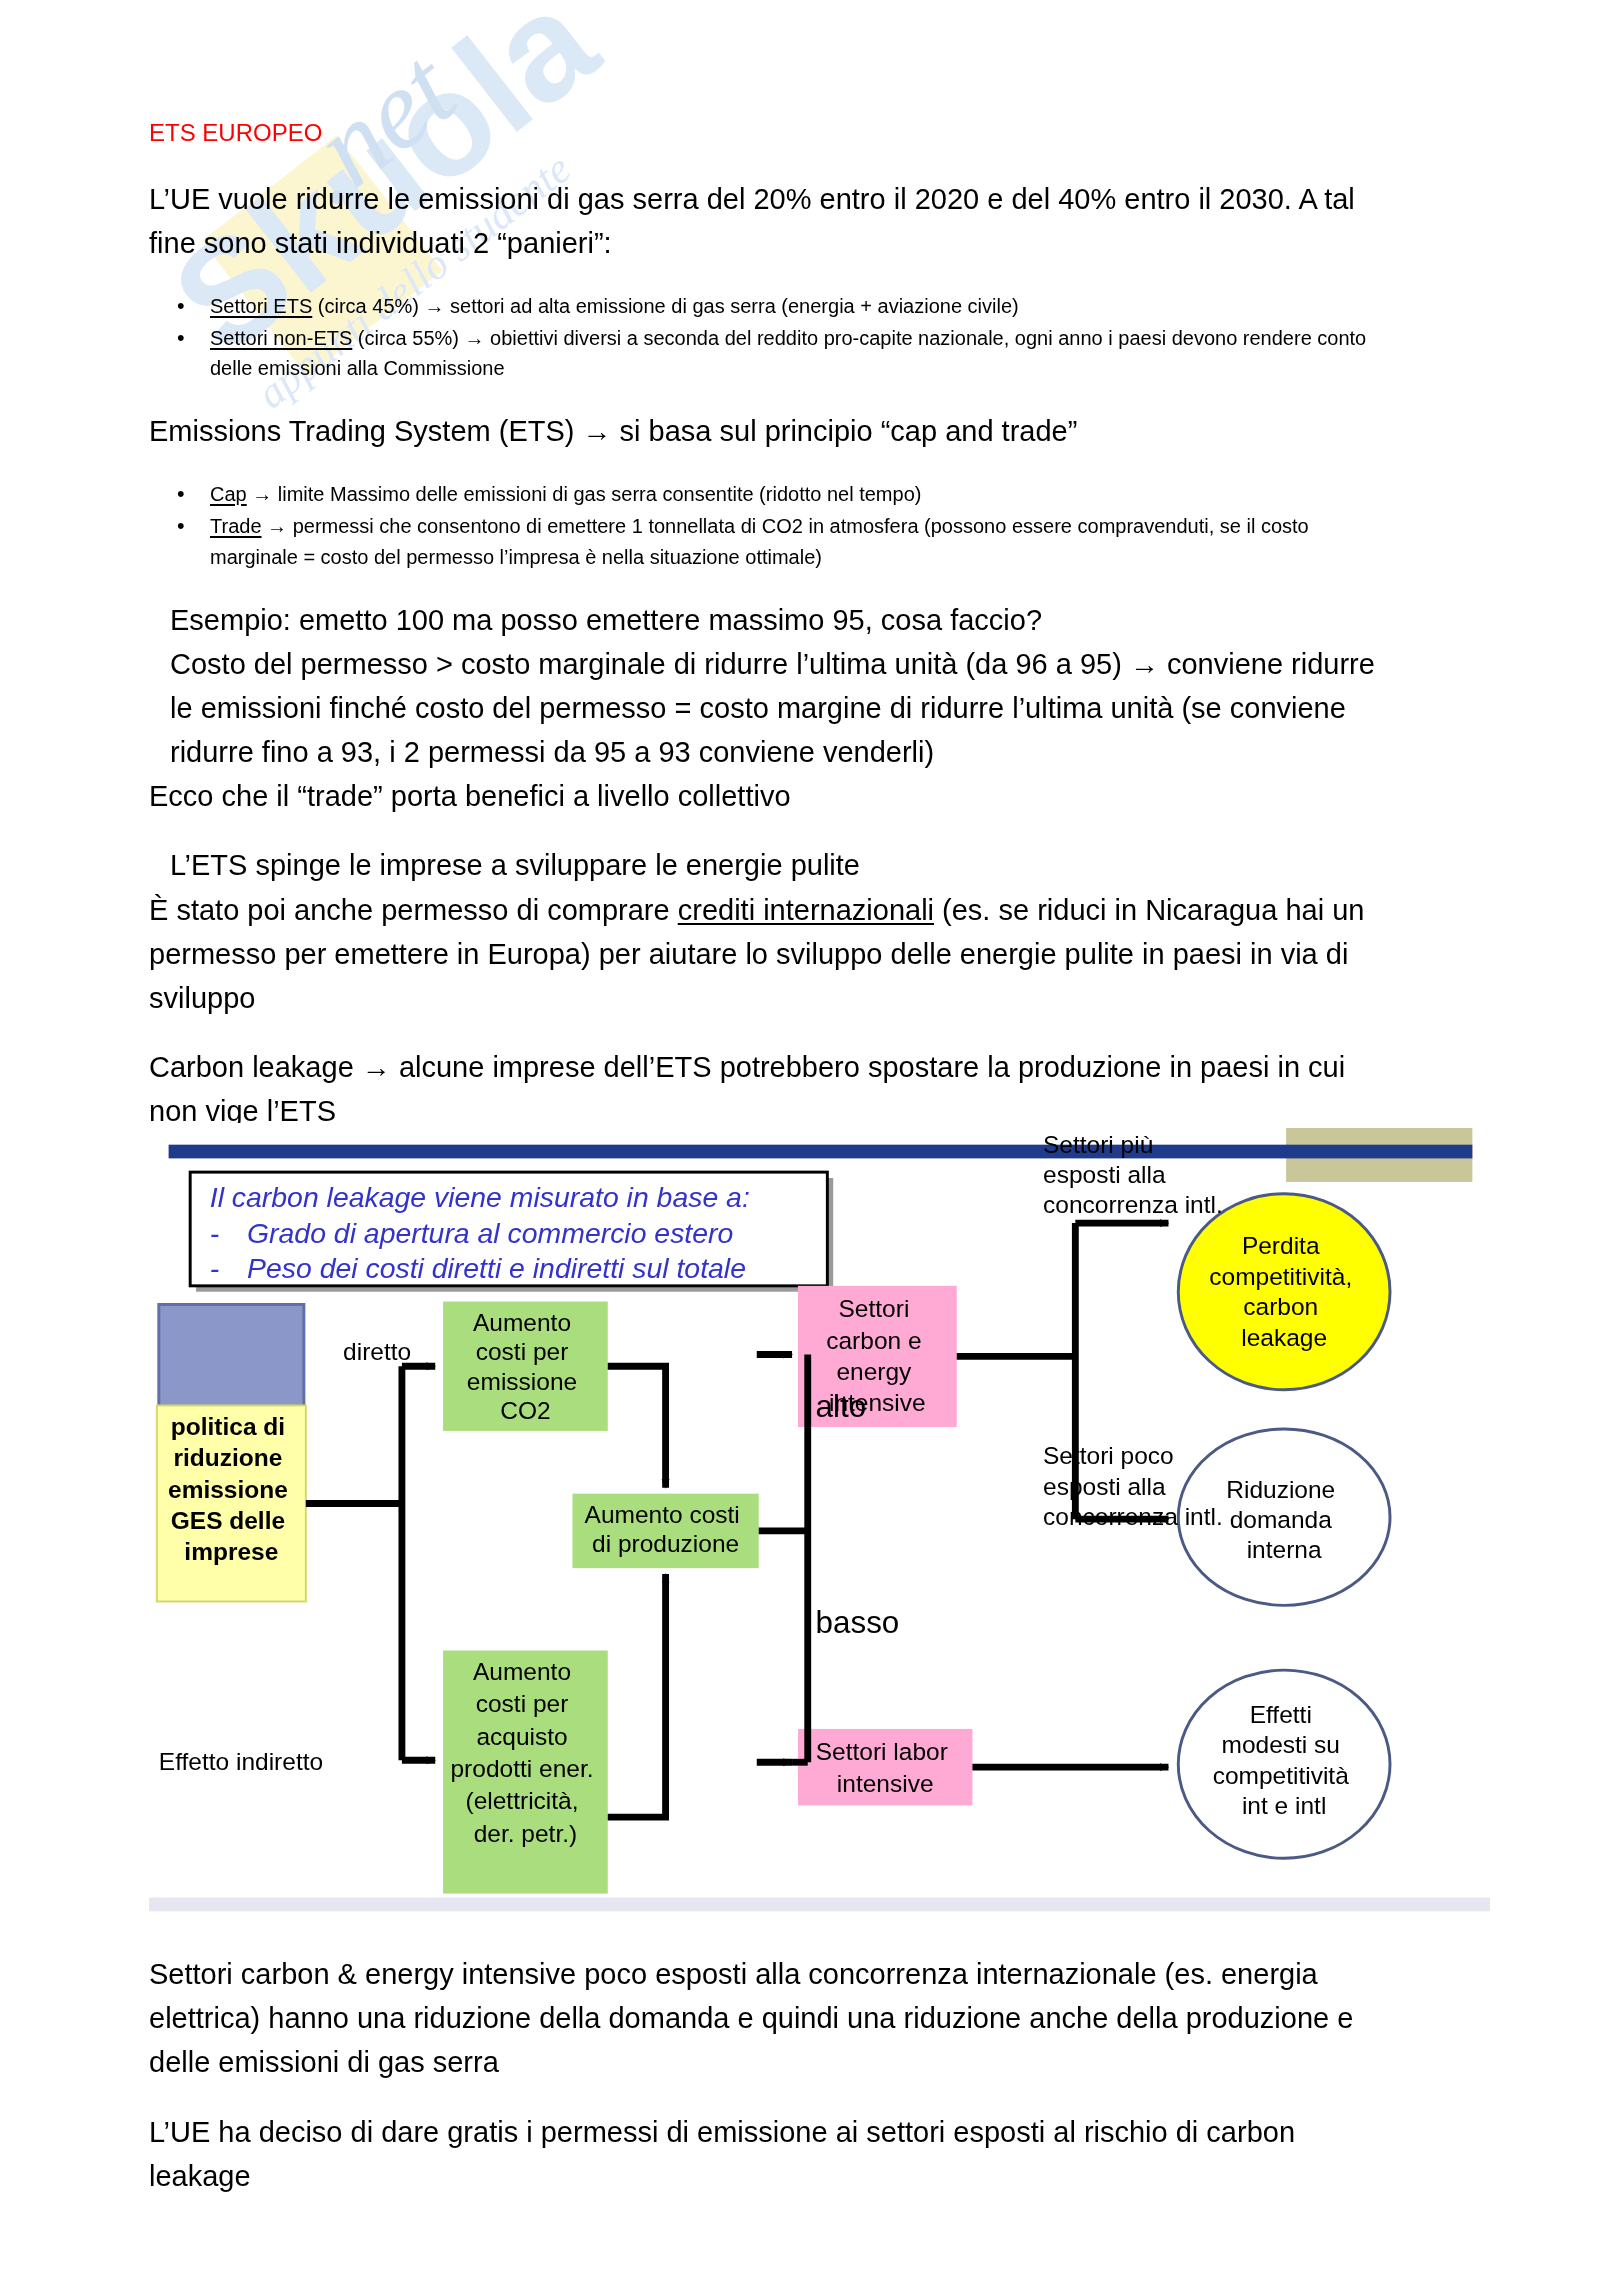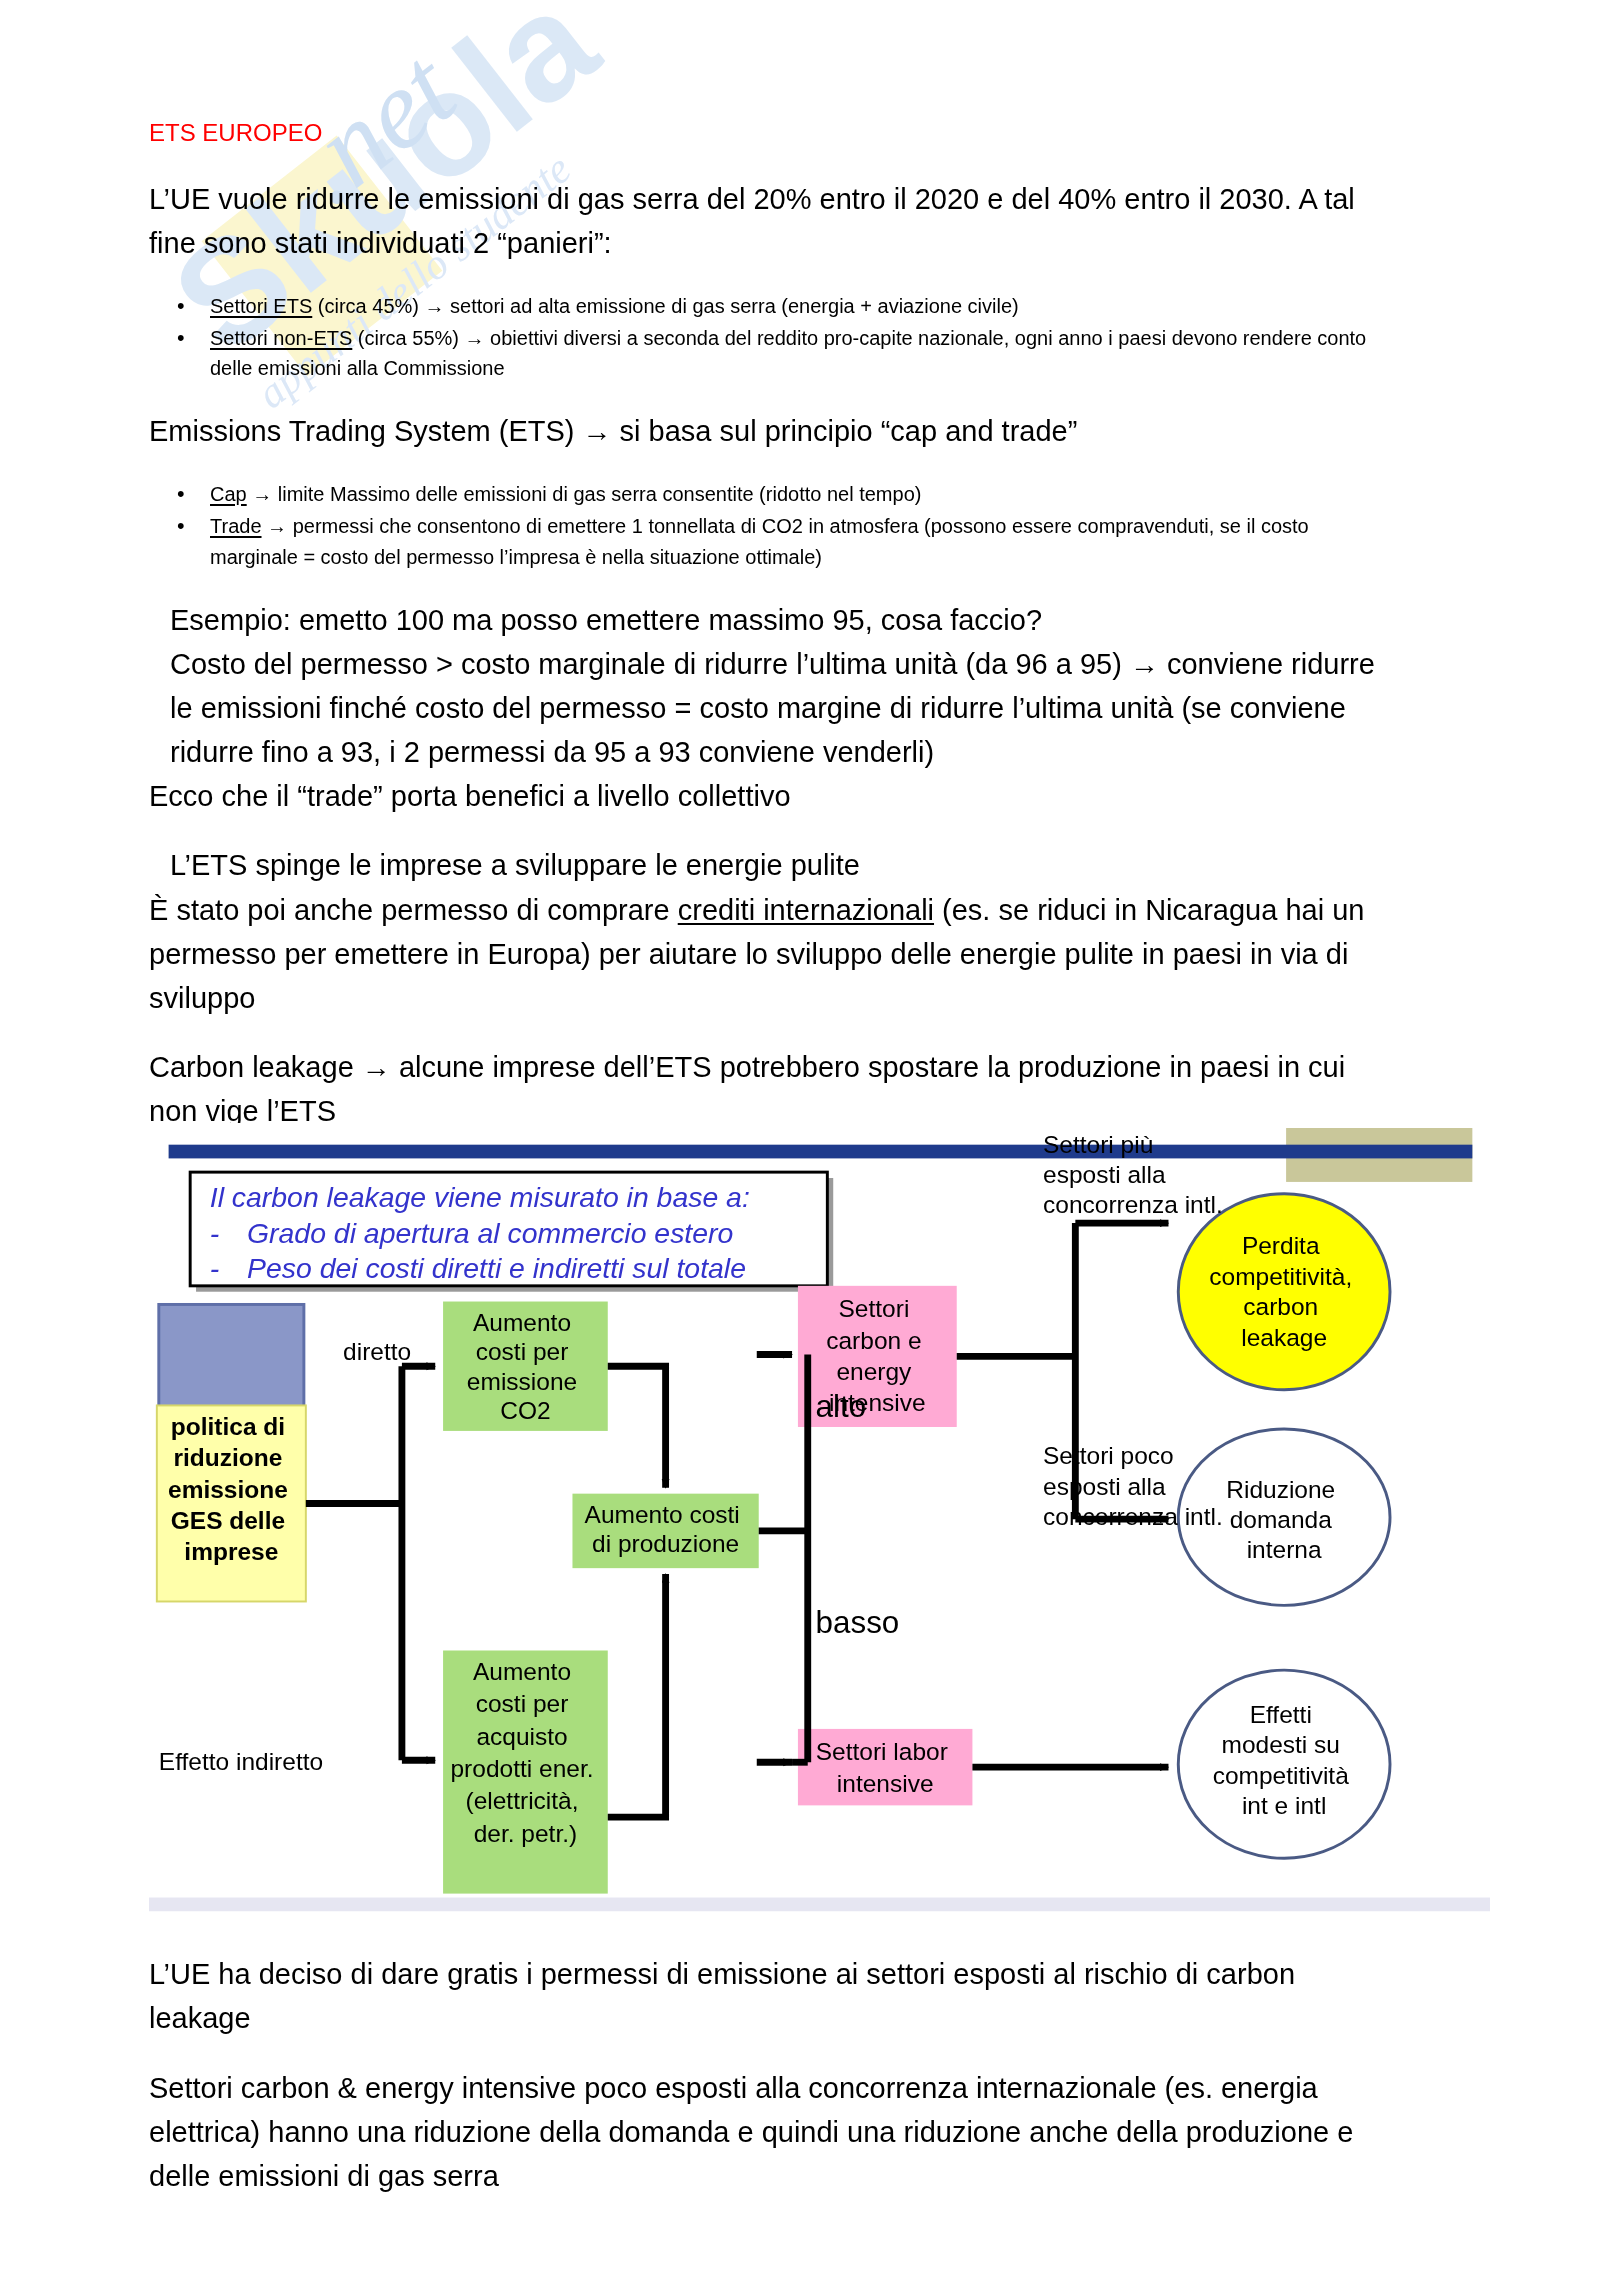--- a/index.html
+++ b/index.html
@@ -287,18 +287,18 @@
         <tspan x="912" dy="0">Settori poco</tspan>
         <tspan x="912" dy="31">esposti alla</tspan>
         <tspan x="912" dy="31">concorrenza intl.</tspan>
       </text>
 
       <rect x="0" y="790" width="1368" height="14" fill="#e6e6f2"></rect>
     </svg>
   </div>
 
   <div class="content-bottom">
+    <p class="para">Settori carbon &amp; energy intensive poco esposti alla concorrenza internazionale (es. energia elettrica) hanno una riduzione della domanda e quindi una riduzione anche della produzione e delle emissioni di gas serra</p>
     <p class="para">L’UE ha deciso di dare gratis i permessi di emissione ai settori esposti al rischio di carbon leakage</p>
-    <p class="para">Settori carbon &amp; energy intensive poco esposti alla concorrenza internazionale (es. energia elettrica) hanno una riduzione della domanda e quindi una riduzione anche della produzione e delle emissioni di gas serra</p>
   </div>
 
 </div>
 
 
 </body></html>

